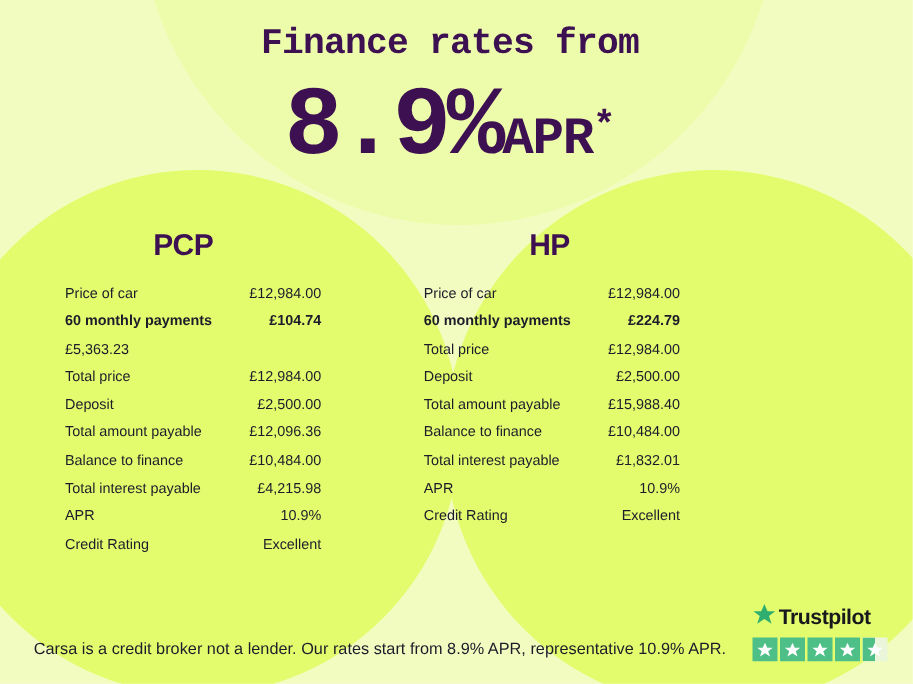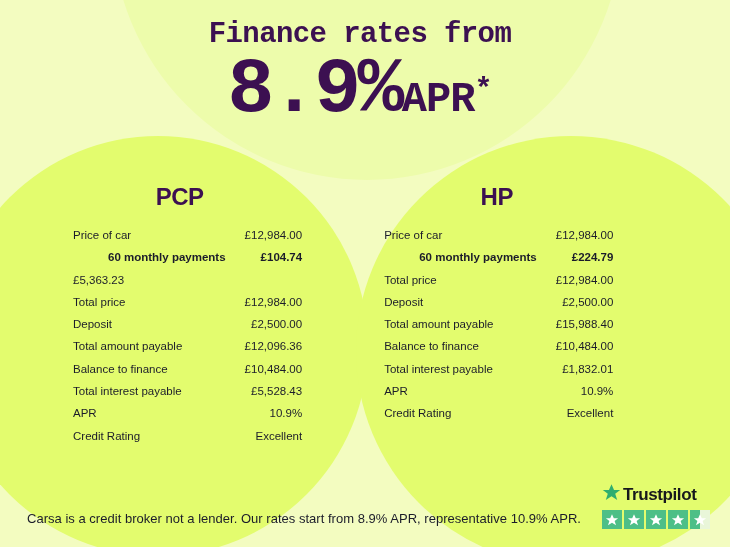--- a/index.html
+++ b/index.html
@@ -54,21 +54,21 @@
     font-family: Liberation Mono, monospace;
   }
   #headline-small {
     font-size: 29px;
     font-weight: bold;
     letter-spacing: -0.6px;
     color: #3c1051;
     line-height: 1.15;
   }
   #headline-big-wrap {
-    margin-top: 2px;
+    margin-top: 14px;
     display: flex;
     align-items: baseline;
     justify-content: center;
     color: #3c1051;
   }
   #headline-rate {
     font-size: 78px;
     font-weight: bold;
     letter-spacing: -3.5px;
     line-height: 0.95;
@@ -88,21 +88,20 @@
     margin-top: 22px;
   }
   
   #tables {
     position: absolute;
     top: 183px;
     left: 0;
     width: 586px;
     display: flex;
     z-index: 5;
-    padding-left: 21px;
   }
   .plan {
     width: 365px;
     box-sizing: border-box;
   }
   .plan-title {
     text-align: center;
     font-size: 24px;
     font-weight: bold;
     color: #3c1051;
@@ -122,21 +121,20 @@
     align-items: baseline;
     font-size: 11.5px;
     color: #1b1c2a;
     height: 22.3px;
     line-height: 22.3px;
     white-space: nowrap;
   }
   .row.bold .row-label,
   .row.bold .row-value {
     font-weight: bold;
-    margin-left: 35px;
   }
   .row-label { text-align: left; }
   .row-value { text-align: right; }
   
   #footer-note {
     position: absolute;
     left: 27px;
     bottom: 22px;
     font-size: 13px;
     line-height: 12px;
@@ -232,21 +230,21 @@
           <div class="row">
             <span class="row-label">Total amount payable</span>
             <span class="row-value">£12,096.36</span>
           </div>
           <div class="row">
             <span class="row-label">Balance to finance</span>
             <span class="row-value">£10,484.00</span>
           </div>
           <div class="row">
             <span class="row-label">Total interest payable</span>
-            <span class="row-value">£5,528.43</span>
+            <span class="row-value">£4,215.98</span>
           </div>
           <div class="row">
             <span class="row-label">APR</span>
             <span class="row-value">10.9%</span>
           </div>
           <div class="row">
             <span class="row-label">Credit Rating</span>
             <span class="row-value">Excellent</span>
           </div>
         </div>

